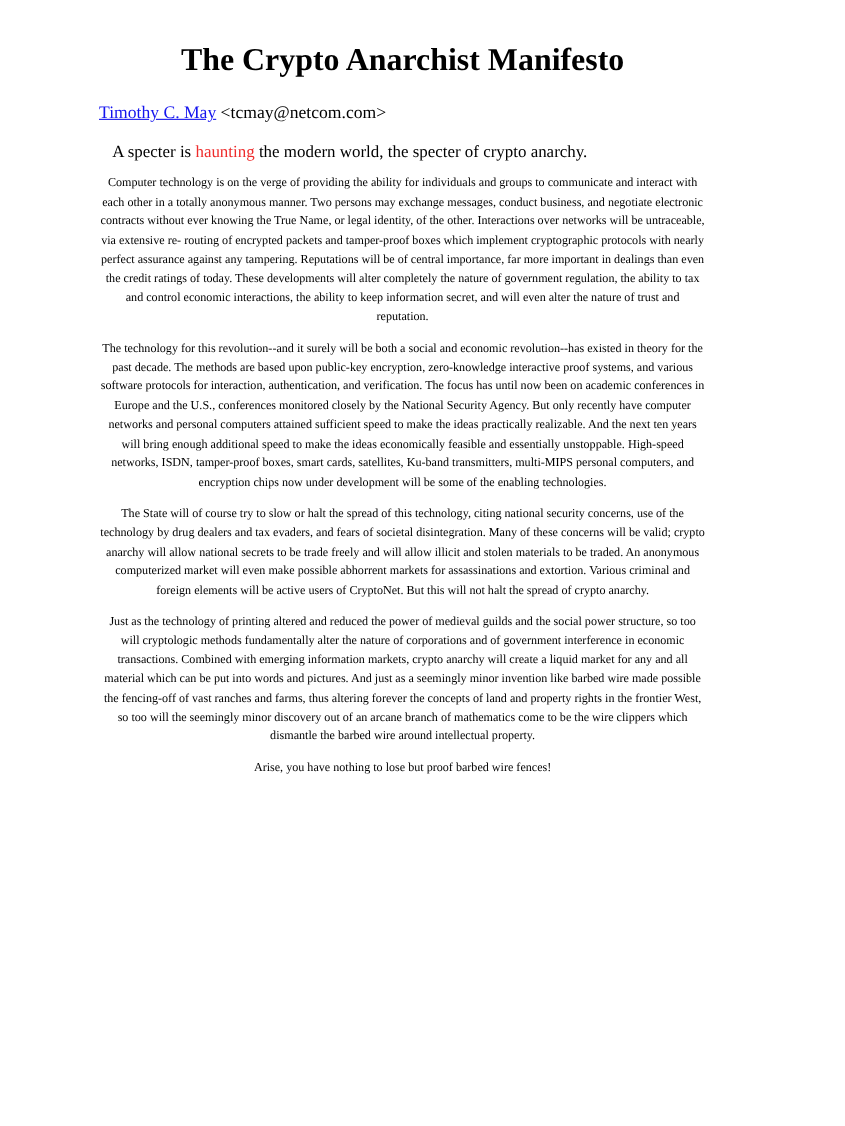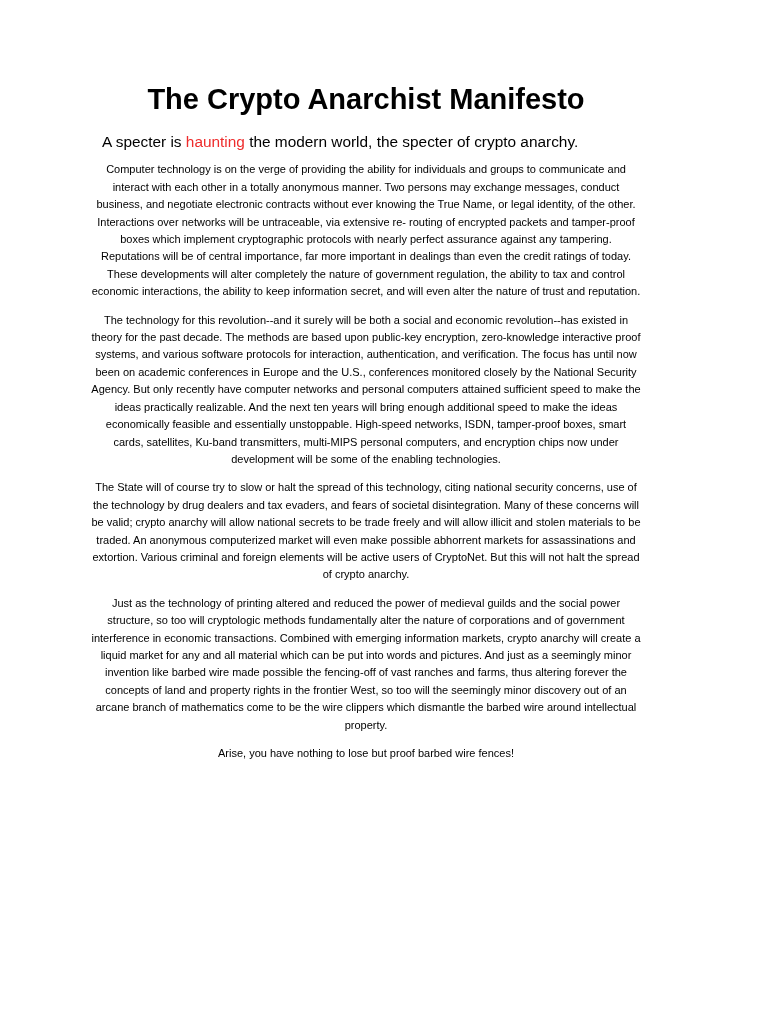--- a/index.html
+++ b/index.html
@@ -9,24 +9,24 @@
   }
   body {
     width: 768px;
     height: 1024px;
     overflow: hidden;
   }
   .page {
     box-sizing: border-box;
     width: 728px;
     height: 1024px;
-    padding: 84px 86px 0 90px;
+    padding: 40px 86px 0 90px;
     background: #ffffff;
     color: #000000;
-    font-family: Liberation Sans, sans-serif;
+    font-family: Liberation Serif, serif;
   }
   .title {
     margin: 0;
     font-size: 29px;
     line-height: 31px;
     font-weight: 700;
     text-align: center;
     color: #000000;
   }
   .author {
@@ -54,20 +54,21 @@
     text-align: center;
   }
 </style>
 </head>
 <body>
 
 <div class="page">
 
   <h1 class="title">The Crypto Anarchist Manifesto</h1>
 
+  <p class="author"><a class="author-link">Timothy C. May</a><span> &lt;tcmay@netcom.com&gt;</span></p>
 
   <p class="specter"><span>A specter is </span><span class="hl">haunting</span><span> the modern world, the specter of crypto anarchy.</span></p>
 
   <p class="para">Computer technology is on the verge of providing the ability for individuals and groups to communicate and interact with each other in a totally anonymous manner. Two persons may exchange messages, conduct business, and negotiate electronic contracts without ever knowing the True Name, or legal identity, of the other. Interactions over networks will be untraceable, via extensive re- routing of encrypted packets and tamper-proof boxes which implement cryptographic protocols with nearly perfect assurance against any tampering. Reputations will be of central importance, far more important in dealings than even the credit ratings of today. These developments will alter completely the nature of government regulation, the ability to tax and control economic interactions, the ability to keep information secret, and will even alter the nature of trust and reputation.</p>
 
   <p class="para">The technology for this revolution--and it surely will be both a social and economic revolution--has existed in theory for the past decade. The methods are based upon public-key encryption, zero-knowledge interactive proof systems, and various software protocols for interaction, authentication, and verification. The focus has until now been on academic conferences in Europe and the U.S., conferences monitored closely by the National Security Agency. But only recently have computer networks and personal computers attained sufficient speed to make the ideas practically realizable. And the next ten years will bring enough additional speed to make the ideas economically feasible and essentially unstoppable. High-speed networks, ISDN, tamper-proof boxes, smart cards, satellites, Ku-band transmitters, multi-MIPS personal computers, and encryption chips now under development will be some of the enabling technologies.</p>
 
   <p class="para">The State will of course try to slow or halt the spread of this technology, citing national security concerns, use of the technology by drug dealers and tax evaders, and fears of societal disintegration. Many of these concerns will be valid; crypto anarchy will allow national secrets to be trade freely and will allow illicit and stolen materials to be traded. An anonymous computerized market will even make possible abhorrent markets for assassinations and extortion. Various criminal and foreign elements will be active users of CryptoNet. But this will not halt the spread of crypto anarchy.</p>
 
   <p class="para">Just as the technology of printing altered and reduced the power of medieval guilds and the social power structure, so too will cryptologic methods fundamentally alter the nature of corporations and of government interference in economic transactions. Combined with emerging information markets, crypto anarchy will create a liquid market for any and all material which can be put into words and pictures. And just as a seemingly minor invention like barbed wire made possible the fencing-off of vast ranches and farms, thus altering forever the concepts of land and property rights in the frontier West, so too will the seemingly minor discovery out of an arcane branch of mathematics come to be the wire clippers which dismantle the barbed wire around intellectual property.</p>

